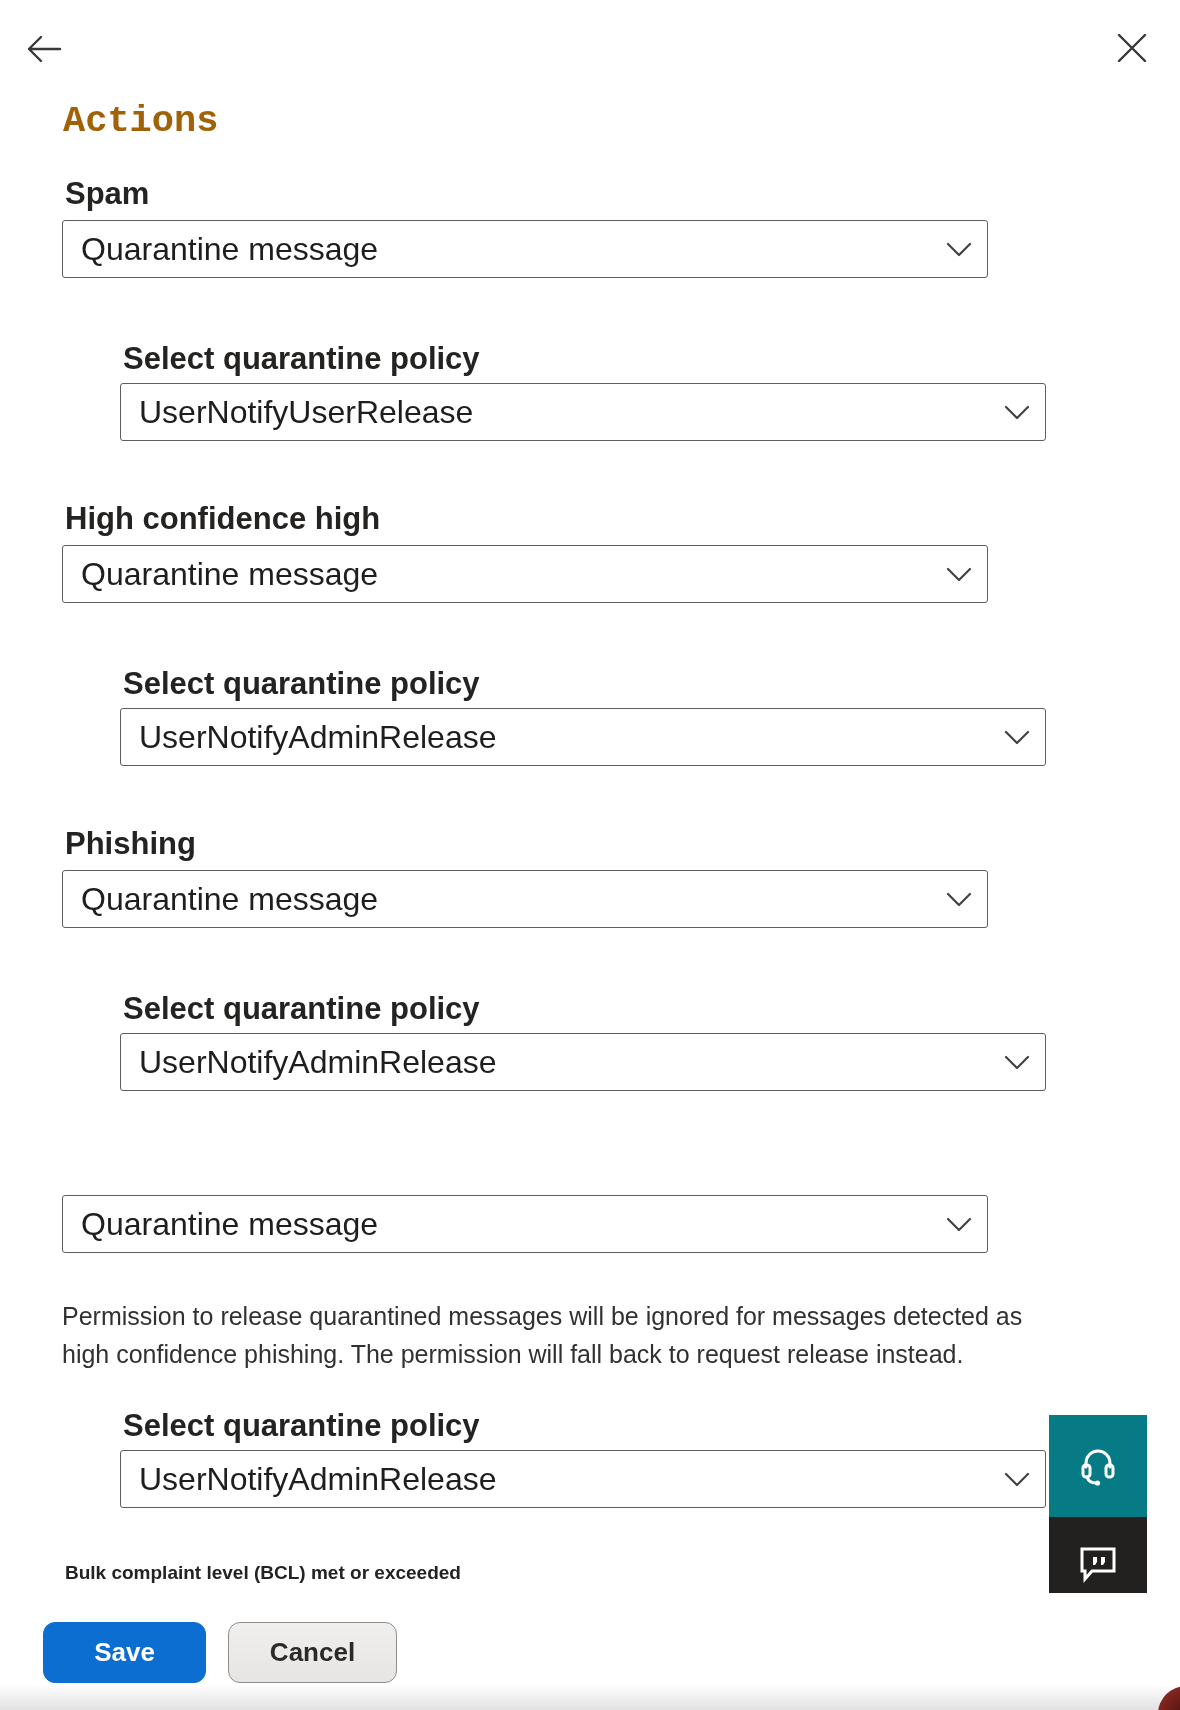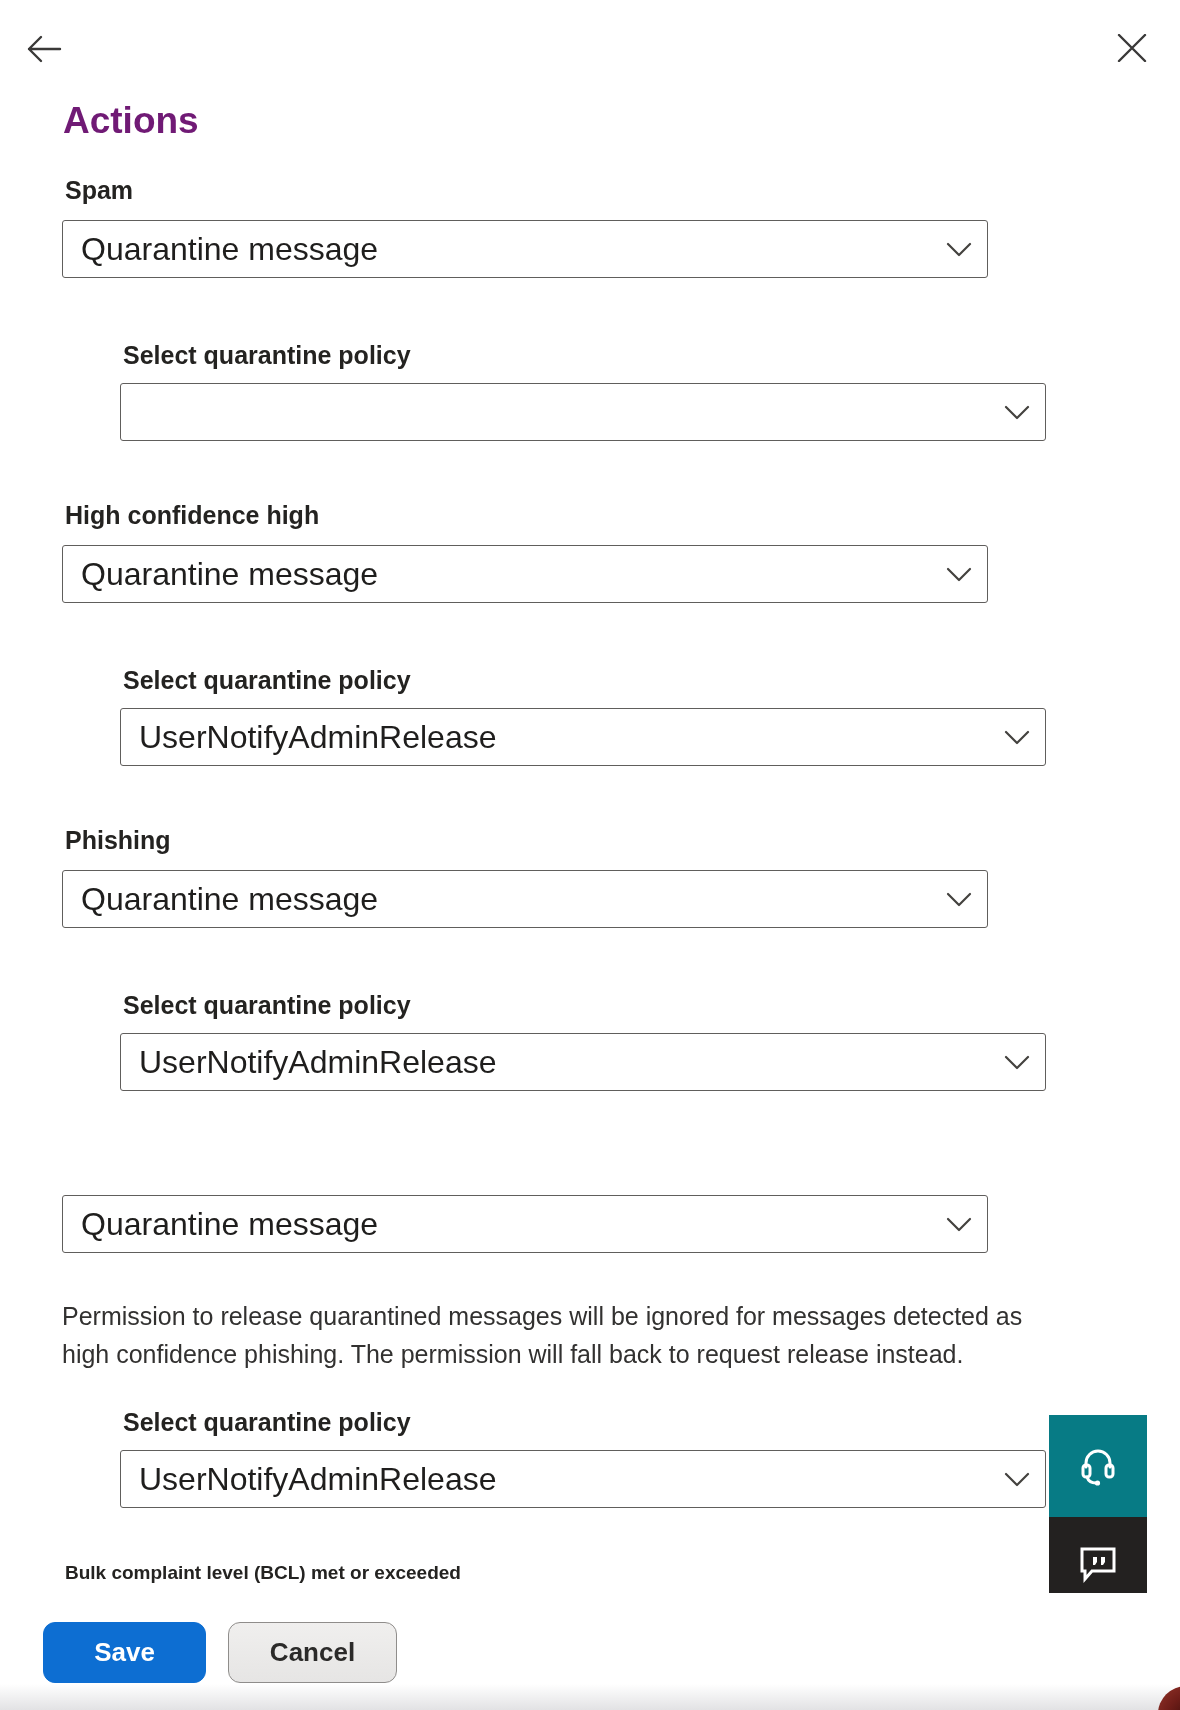--- a/index.html
+++ b/index.html
@@ -12,25 +12,25 @@
     -webkit-font-smoothing:antialiased;
   }
   .screen{position:absolute;inset:0;width:1180px;height:1710px;overflow:hidden;background:#fff;}
 
   .icon-btn{
     position:absolute;background:transparent;border:none;padding:0;margin:0;
     cursor:pointer;display:flex;align-items:center;justify-content:center;
   }
   .page-title{
     position:absolute;left:63px;top:100px;
-    font-size:37px;font-weight:700;color:#701a75;letter-spacing:0px;
+    font-size:37px;font-weight:700;color:#a16207;letter-spacing:0px;font-family:Liberation Mono, monospace;
   }
   .flabel{
     position:absolute;
-    font-size:25px;font-weight:600;color:#242321;
+    font-size:31px;font-weight:600;color:#242321;
     white-space:nowrap;
     text-align:center;
   }
   .select{
     position:absolute;width:926px;height:58px;
     background:#fff;border:1.5px solid #605e5c;border-radius:3px;
     box-sizing:border-box;
     display:flex;align-items:center;
     padding:0 56px 0 18px;
     cursor:pointer;
@@ -117,20 +117,21 @@
     <span class="select-value">Quarantine message</span>
     <span class="chev">
       <svg width="26" height="15" viewBox="0 0 26 15">
           <path d="M2 2 L13 13 L24 2" fill="none" stroke="#44423f" stroke-width="2.2" stroke-linecap="round" stroke-linejoin="round"></path>
         </svg>
     </span>
   </div>
 
   <div class="flabel" style="left:123px;top:341px">Select quarantine policy</div>
   <div class="select" style="left:120px;top:383px">
+    <span class="select-value">UserNotifyUserRelease</span>
     <span class="chev">
       <svg width="26" height="15" viewBox="0 0 26 15">
           <path d="M2 2 L13 13 L24 2" fill="none" stroke="#44423f" stroke-width="2.2" stroke-linecap="round" stroke-linejoin="round"></path>
         </svg>
     </span>
   </div>
 
   <div class="flabel" style="left:65px;top:501px">High confidence high</div>
   <div class="select" style="left:62px;top:545px">
     <span class="select-value">Quarantine message</span>

